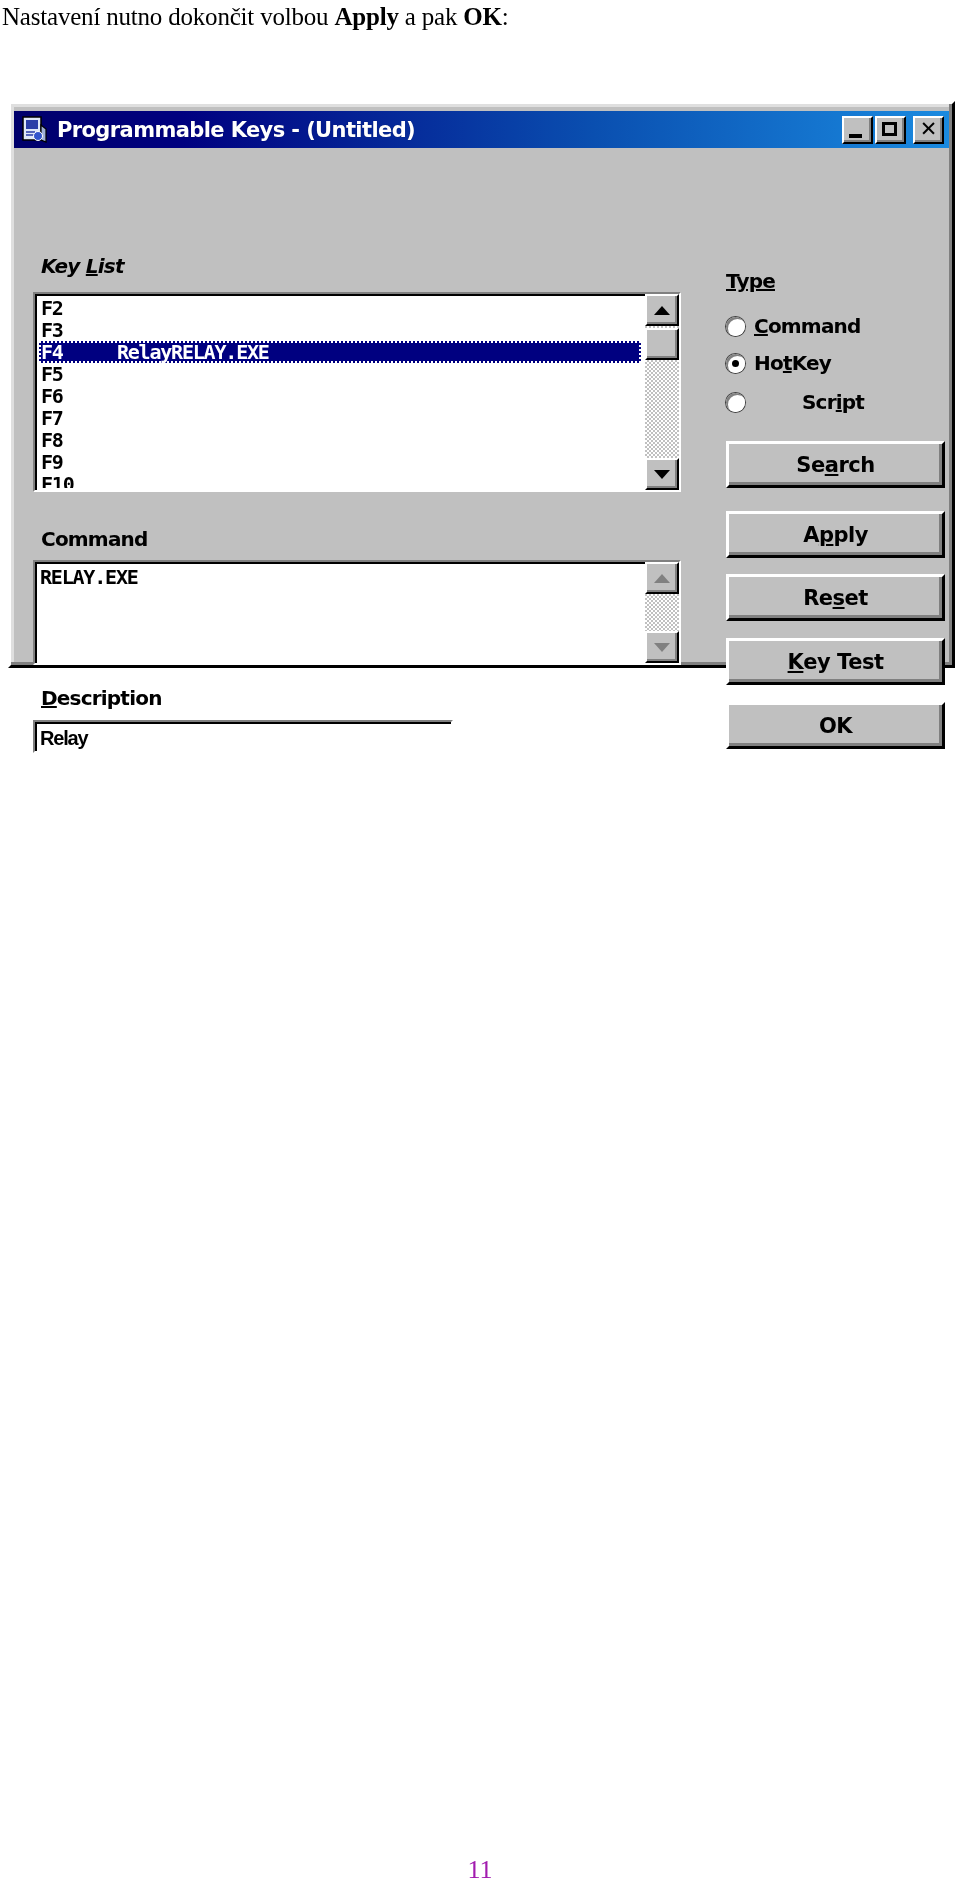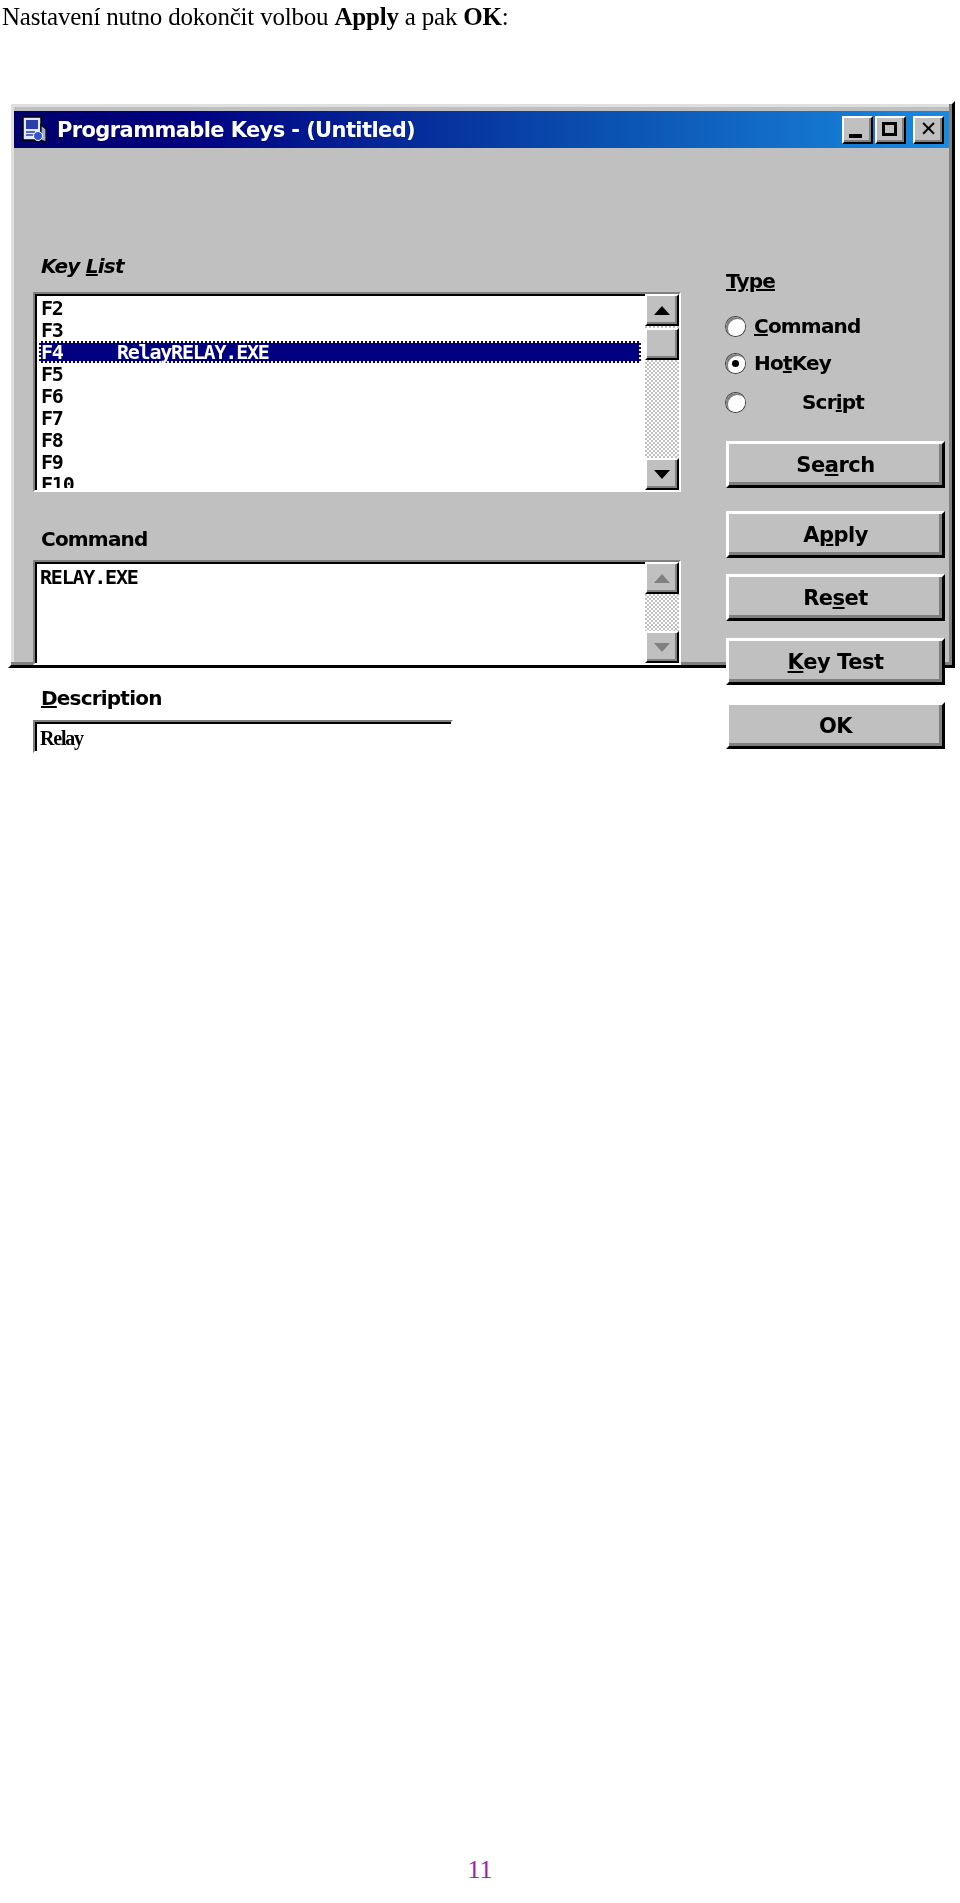--- a/index.html
+++ b/index.html
@@ -255,21 +255,21 @@
     color: #000000;
     letter-spacing: -1.2px;
     line-height: 24px;
   }
 
   
   #desc-box { left: 22px; top: 616px; width: 420px; height: 33px; }
   .desc-inner {
     position: absolute;
     left: 5px; top: 2px;
-    font-family: Liberation Serif, serif;
+    font-family: Liberation Sans, sans-serif;
     font-size: 20px;
     font-weight: bold;
     color: #000000;
     letter-spacing: -1.2px;
     line-height: 29px;
   }
 
   
   .radio-row {
     position: absolute;

